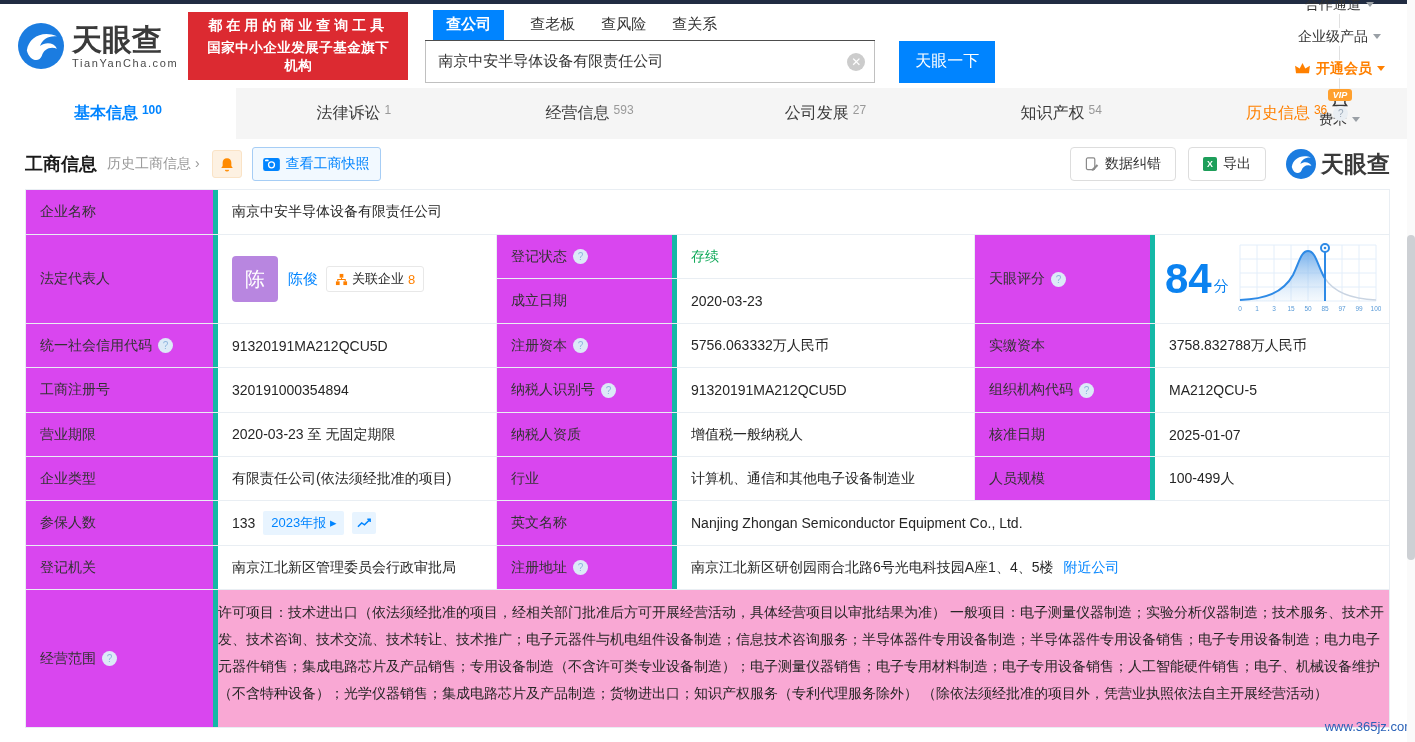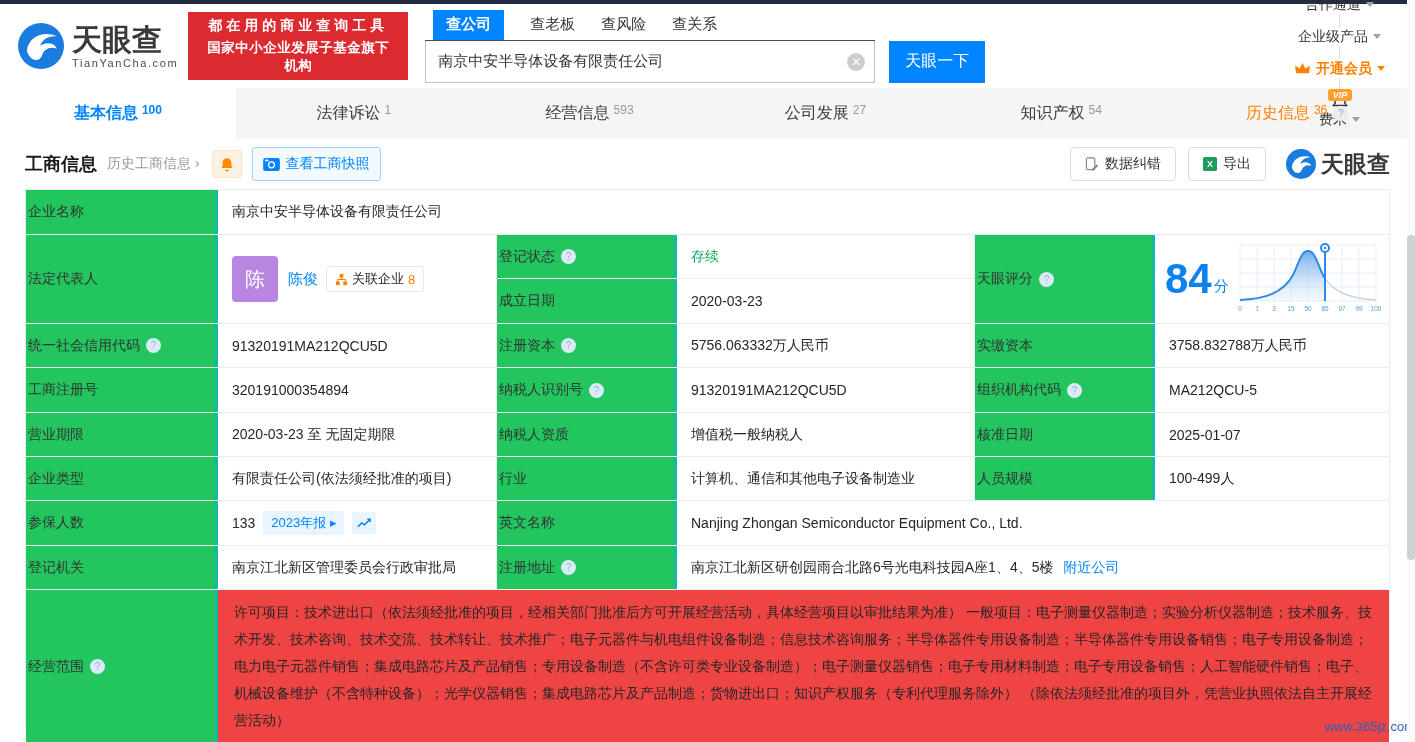--- a/index.html
+++ b/index.html
@@ -26,21 +26,21 @@
   .search-tabs { display:flex; align-items:flex-end; width:450px; border-bottom:1px solid #4d4d4d; }
   .stab { font-size:15px; color:#333; padding:5px 0 6px; margin-left:26px; cursor:pointer; }
   .stab.active { background:#0084ff; color:#fff; padding:5px 13px 6px; margin-left:8px; font-weight:bold; }
   .search-row { display:flex; align-items:center; }
   .input-wrap { position:relative; }
   .search-input { width:450px; height:42px; border:1px solid #c0c0c0; border-top:none;
                   padding:0 38px 0 12px; font-size:15px; color:#333; outline:none;
                   font-family:inherit; }
   .clear-btn { position:absolute; right:10px; top:12px; width:18px; height:18px; border-radius:50%;
                background:#ccc; color:#fff; font-size:12px; line-height:18px; text-align:center; cursor:pointer; }
-  .search-btn { width:96px; height:42px; margin-left:14px; background:#0084ff; color:#fff;
+  .search-btn { width:96px; height:42px; margin-left:24px; background:#0084ff; color:#fff;
                 border:none; font-size:16px; cursor:pointer; font-family:Liberation Sans, sans-serif; }
 
   .hnav { margin-left:auto; display:flex; align-items:center; font-size:14px; color:#333;flex-direction:column; }
   .hitem { display:flex; align-items:center; padding:0 12px; cursor:pointer; white-space:nowrap; }
   .hsep { width:1px; height:14px; background:#e0e0e0; }
   .caret { width:0; height:0; border-left:4px solid transparent; border-right:4px solid transparent;
            border-top:5px solid #9aa0a6; margin-left:5px; }
   .hitem.vip-entry { color:#ff8000; font-weight:bold; }
   .hitem.vip-entry .caret { border-top-color:#ff8000; }
   .icon-gap { margin-right:5px; display:inline-flex; }
@@ -81,22 +81,22 @@
 
   
   .biztable { border:1px solid #e9eef3; }
   .trow { display:grid; grid-template-columns:192px 279px 180px 298px 180px 1fr; border-bottom:1px solid #e9eef3; }
   .trow:last-child { border-bottom:none; }
   .trow-name { grid-template-columns:192px 1fr; }
   .trow-rep { grid-template-columns:192px 279px 478px 180px 1fr; }
   .trow-span4 { grid-template-columns:192px 279px 180px 1fr; }
   .trow-scope { grid-template-columns:192px 1fr; }
   .h45 { height:45px; } .h44 { height:44px; } .h89 { height:89px; } .h137 { height:137px; }
-  .lab { background:#22c55e; display:flex; align-items:center; padding:0 2px;
-         border-right:3px solid #14b8a6; color:#333; }
+  .lab { background:#d946ef; display:flex; align-items:center; padding:0 14px;
+         border-right:5px solid #14b8a6; color:#333; }
   .val { background:#fff; display:flex; align-items:center; padding:0 14px;
          border-right:1px solid #e9eef3; color:#262626; }
   .trow > .val:last-child { border-right:none; }
   .sub { display:grid; grid-template-rows:44px 1fr; border-right:1px solid #e9eef3; }
   .subrow { display:grid; grid-template-columns:180px 1fr; border-bottom:1px solid #e9eef3; }
   .subrow:last-child { border-bottom:none; }
   .subrow .val { border-right:none; }
   .green { color:#0fa958; }
   .avatar { width:46px; height:46px; border-radius:4px; background:#b886e0; color:#fff; font-size:20px;
             display:flex; align-items:center; justify-content:center; flex:0 0 46px; cursor:pointer; }
@@ -105,22 +105,22 @@
                padding:3px 8px; font-size:13px; margin-left:8px; cursor:pointer; background:#fff; }
   .rel-badge .num { color:#ff8000; }
   .score-cell { display:flex; align-items:center; padding:0 6px 0 10px; background:#fff; }
   .score-num { font-size:42px; font-weight:bold; color:#0b82f0; line-height:1; }
   .score-unit { font-size:15px; color:#0b82f0; margin:14px 4px 0 2px; }
   .score-svg { margin-left:2px; }
   .ins-badge { background:#e8f4ff; color:#0084ff; font-size:13px; padding:3px 8px; border-radius:2px;
                margin-left:8px; cursor:pointer; white-space:nowrap; }
   .trend-box { width:24px; height:22px; background:#e8f4ff; border-radius:2px; display:inline-flex;
                align-items:center; justify-content:center; margin-left:8px; cursor:pointer; }
-  .scope-val { display:block; padding:9px 16px; line-height:27px; font-size:14px; color:#262626;
-               background:#ef4444; }
+  .scope-val { display:block; padding:9px 0; line-height:27px; font-size:14px; color:#262626;
+               background:#f9a8d4; }
   .nearby { color:#0084ff; margin-left:10px; cursor:pointer; white-space:nowrap; }
 
   .watermark { position:absolute; right:0px; top:580px; font-size:13px; color:#2b62b8; }
   .scrollbar { position:absolute; right:0; top:0; width:8px; height:742px; background:#fafafa; }
   .scroll-thumb { position:absolute; top:235px; width:8px; height:325px; background:#cdd0d4; border-radius:4px; cursor:pointer; }
 </style>
 </head>
 <body>
 
 <div>

